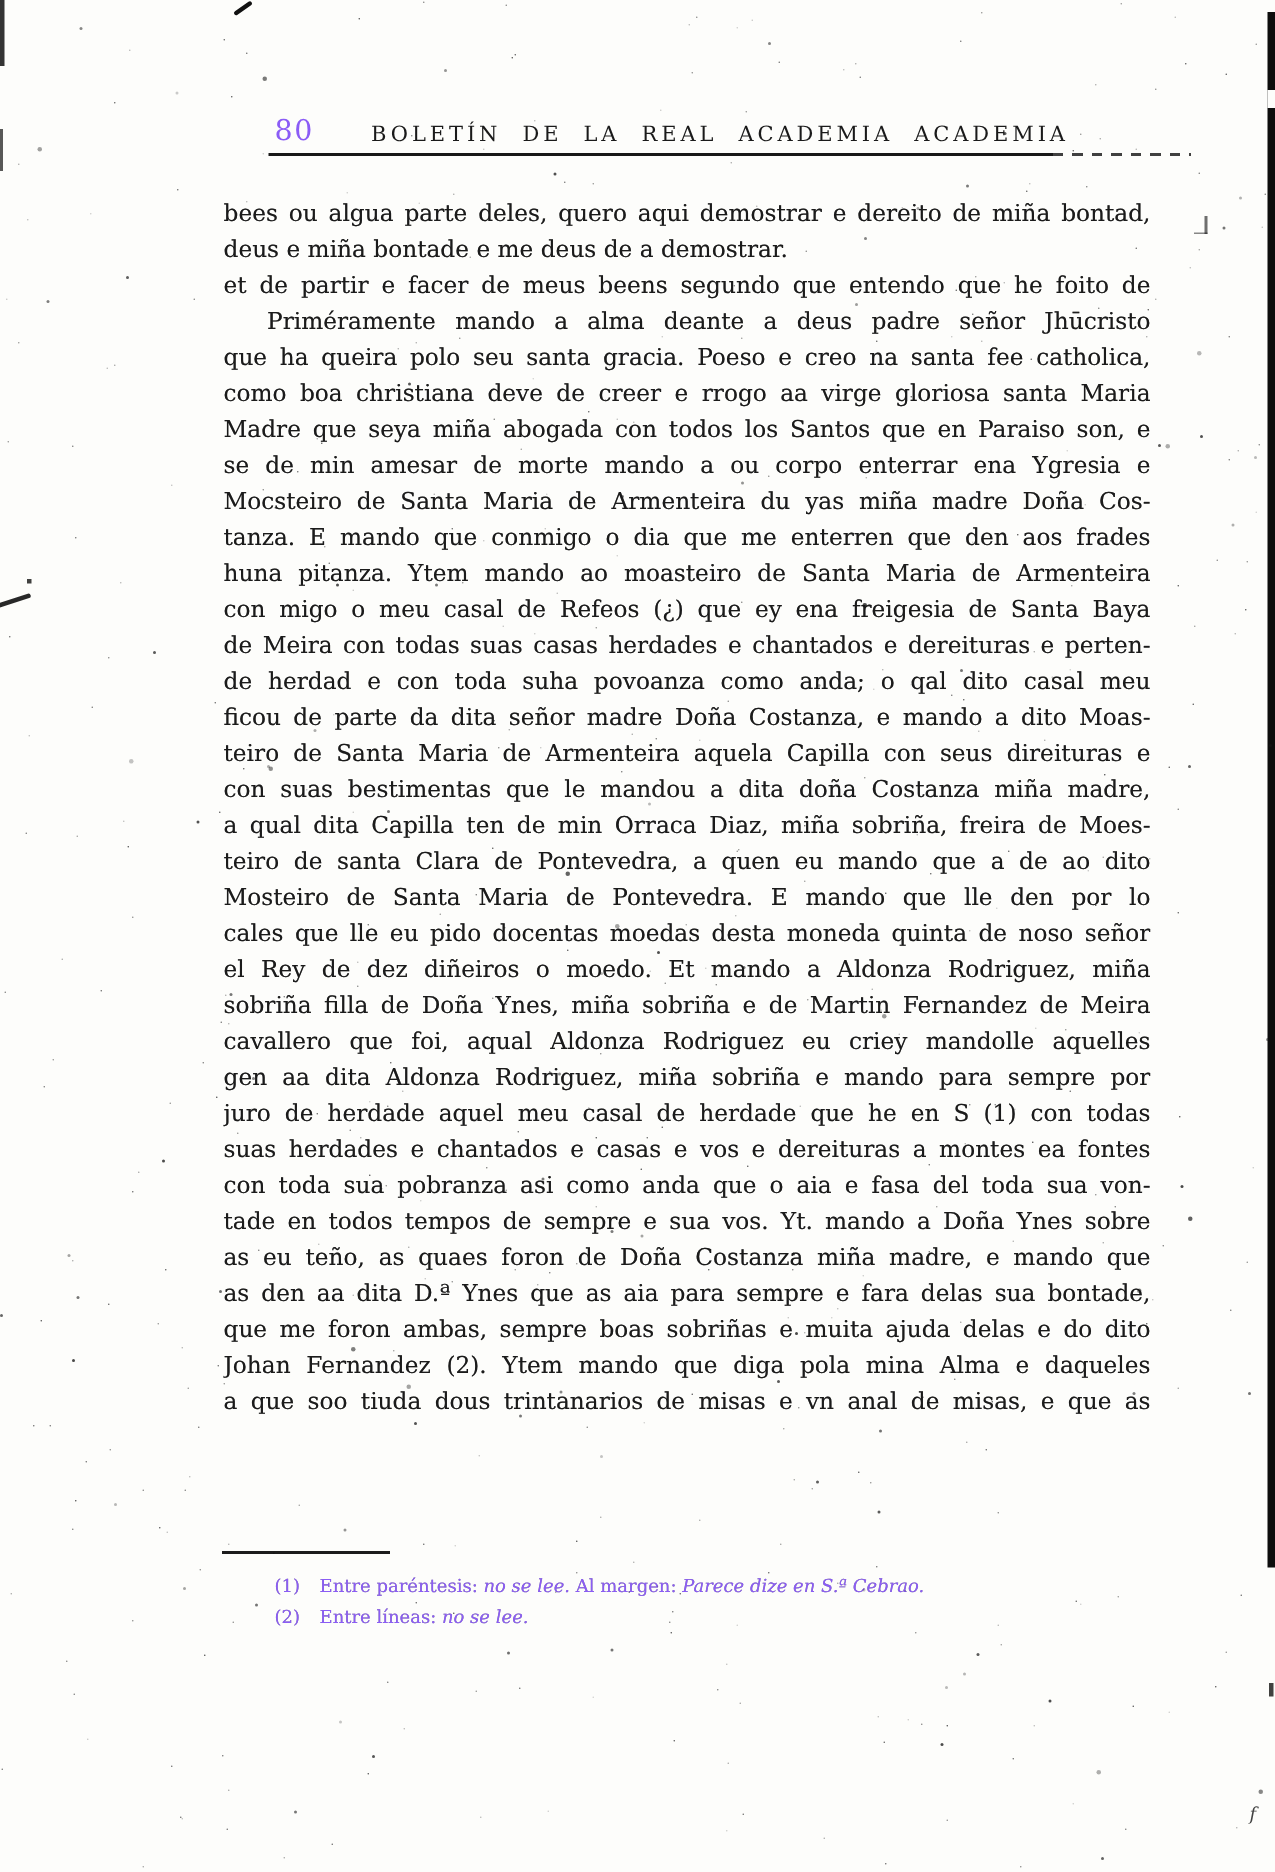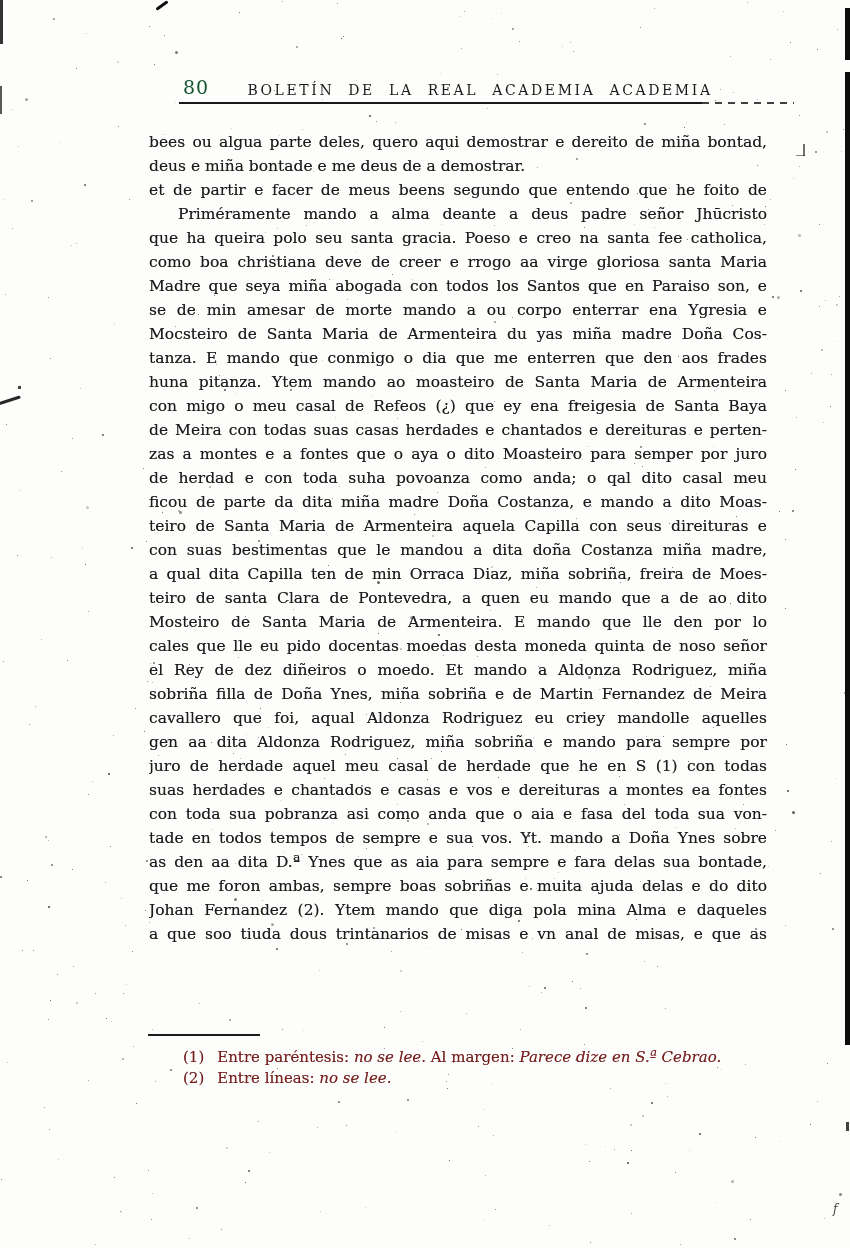--- a/index.html
+++ b/index.html
@@ -8,21 +8,21 @@
     width:850px;height:1248px;
     margin:0 auto;
     background:#fdfdfb;
     overflow:hidden;
     font-family:"DejaVu Serif","Liberation Serif",serif;
     color:#1b1b1b;
   }
   
   .pageno{
     position:absolute;left:183px;top:76px;
-    font-size:19px;letter-spacing:1px;color:#14532d;
+    font-size:19px;letter-spacing:1px;color:#8b5cf6;
   }
   .running-title{
     position:absolute;left:180px;top:82px;width:600px;
     text-align:center;font-size:14px;letter-spacing:2.6px;word-spacing:7px;
     color:#1a1a1a;white-space:nowrap;
   }
   .header-rule{
     position:absolute;left:179px;top:102px;width:523px;height:2px;
     background:#181818;
   }
@@ -44,21 +44,21 @@
   .line.j{white-space:normal;text-align:justify;text-align-last:justify;}
   .line.indent{padding-left:29px;}
   
   .fn-rule{
     position:absolute;left:148px;top:1034px;width:112px;height:2px;background:#1c1c1c;
   }
   .footnotes{
     position:absolute;left:149px;top:1047px;width:618px;
   }
   .fn{
-    line-height:21px;font-size:15px;color:#7f1d1d;
+    line-height:21px;font-size:12px;color:#8b5cf6;
     text-shadow:0 0 .4px rgba(20,20,20,.5);
     padding-left:34px;white-space:nowrap;overflow:hidden;
   }
   .fn-marker{display:inline-block;margin-right:13px;}
   .fn-text i{font-style:italic;}
   
   .artifact{position:absolute;background:#111;}
   .art-top-slash{left:155px;top:4px;width:14px;height:3px;transform:rotate(-35deg);border-radius:2px;}
   .art-left-strip-a{left:0;top:0;width:3px;height:44px;opacity:.85;}
   .art-left-strip-b{left:0;top:86px;width:2px;height:28px;opacity:.7;}
@@ -94,37 +94,37 @@
       <div class="line j indent">Priméramente mando a alma deante a deus padre señor Jhūcristo</div>
       <div class="line j">que ha queira polo seu santa gracia. Poeso e creo na santa fee catholica,</div>
       <div class="line j">como boa christiana deve de creer e rrogo aa virge gloriosa santa Maria</div>
       <div class="line j">Madre que seya miña abogada con todos los Santos que en Paraiso son, e</div>
       <div class="line j">se de min amesar de morte mando a ou corpo enterrar ena Ygresia e</div>
       <div class="line j">Mocsteiro de Santa Maria de Armenteira du yas miña madre Doña Cos-</div>
       <div class="line j">tanza. E mando que conmigo o dia que me enterren que den aos frades</div>
       <div class="line j">huna pitanza. Ytem mando ao moasteiro de Santa Maria de Armenteira</div>
       <div class="line j">con migo o meu casal de Refeos (¿) que ey ena freigesia de Santa Baya</div>
       <div class="line j">de Meira con todas suas casas herdades e chantados e dereituras e perten-</div>
-      <div class="line j">zas a montes e a fontes que o aya o dito Moasteiro para semper por juro</div>
       <div class="line j">de herdad e con toda suha povoanza como anda; o qal dito casal meu</div>
-      <div class="line j">ficou de parte da dita miña madre Doña Costanza, e mando a dito Moas-</div>
+      <div class="line j">ficou de parte da dita señor madre Doña Costanza, e mando a dito Moas-</div>
       <div class="line j">teiro de Santa Maria de Armenteira aquela Capilla con seus direituras e</div>
       <div class="line j">con suas bestimentas que le mandou a dita doña Costanza miña madre,</div>
       <div class="line j">a qual dita Capilla ten de min Orraca Diaz, miña sobriña, freira de Moes-</div>
       <div class="line j">teiro de santa Clara de Pontevedra, a quen eu mando que a de ao dito</div>
-      <div class="line j">Mosteiro de Santa Maria de Armenteira. E mando que lle den por lo</div>
+      <div class="line j">Mosteiro de Santa Maria de Pontevedra. E mando que lle den por lo</div>
       <div class="line j">cales que lle eu pido docentas moedas desta moneda quinta de noso señor</div>
       <div class="line j">el Rey de dez diñeiros o moedo. Et mando a Aldonza Rodriguez, miña</div>
       <div class="line j">sobriña filla de Doña Ynes, miña sobriña e de Martin Fernandez de Meira</div>
       <div class="line j">cavallero que foi, aqual Aldonza Rodriguez eu criey mandolle aquelles</div>
       <div class="line j">gen aa dita Aldonza Rodriguez, miña sobriña e mando para sempre por</div>
       <div class="line j">juro de herdade aquel meu casal de herdade que he en S (1) con todas</div>
       <div class="line j">suas herdades e chantados e casas e vos e dereituras a montes ea fontes</div>
       <div class="line j">con toda sua pobranza asi como anda que o aia e fasa del toda sua von-</div>
       <div class="line j">tade en todos tempos de sempre e sua vos. Yt. mando a Doña Ynes sobre</div>
+      <div class="line j">as eu teño, as quaes foron de Doña Costanza miña madre, e mando que</div>
       <div class="line j">as den aa dita D.ª Ynes que as aia para sempre e fara delas sua bontade,</div>
       <div class="line j">que me foron ambas, sempre boas sobriñas e muita ajuda delas e do dito</div>
       <div class="line j">Johan Fernandez (2). Ytem mando que diga pola mina Alma e daqueles</div>
       <div class="line j">a que soo tiuda dous trintanarios de misas e vn anal de misas, e que as</div>
     </main>
 
   <div class="fn-rule"></div>
   <div class="footnotes">
       <div class="fn"><span class="fn-marker">(1)</span><span class="fn-text"><span>Entre paréntesis: </span><i>no se lee.</i><span> Al margen: </span><i>Parece dize en S.ª Cebrao.</i></span></div>
       <div class="fn"><span class="fn-marker">(2)</span><span class="fn-text"><span>Entre líneas: </span><i>no se lee.</i></span></div>

